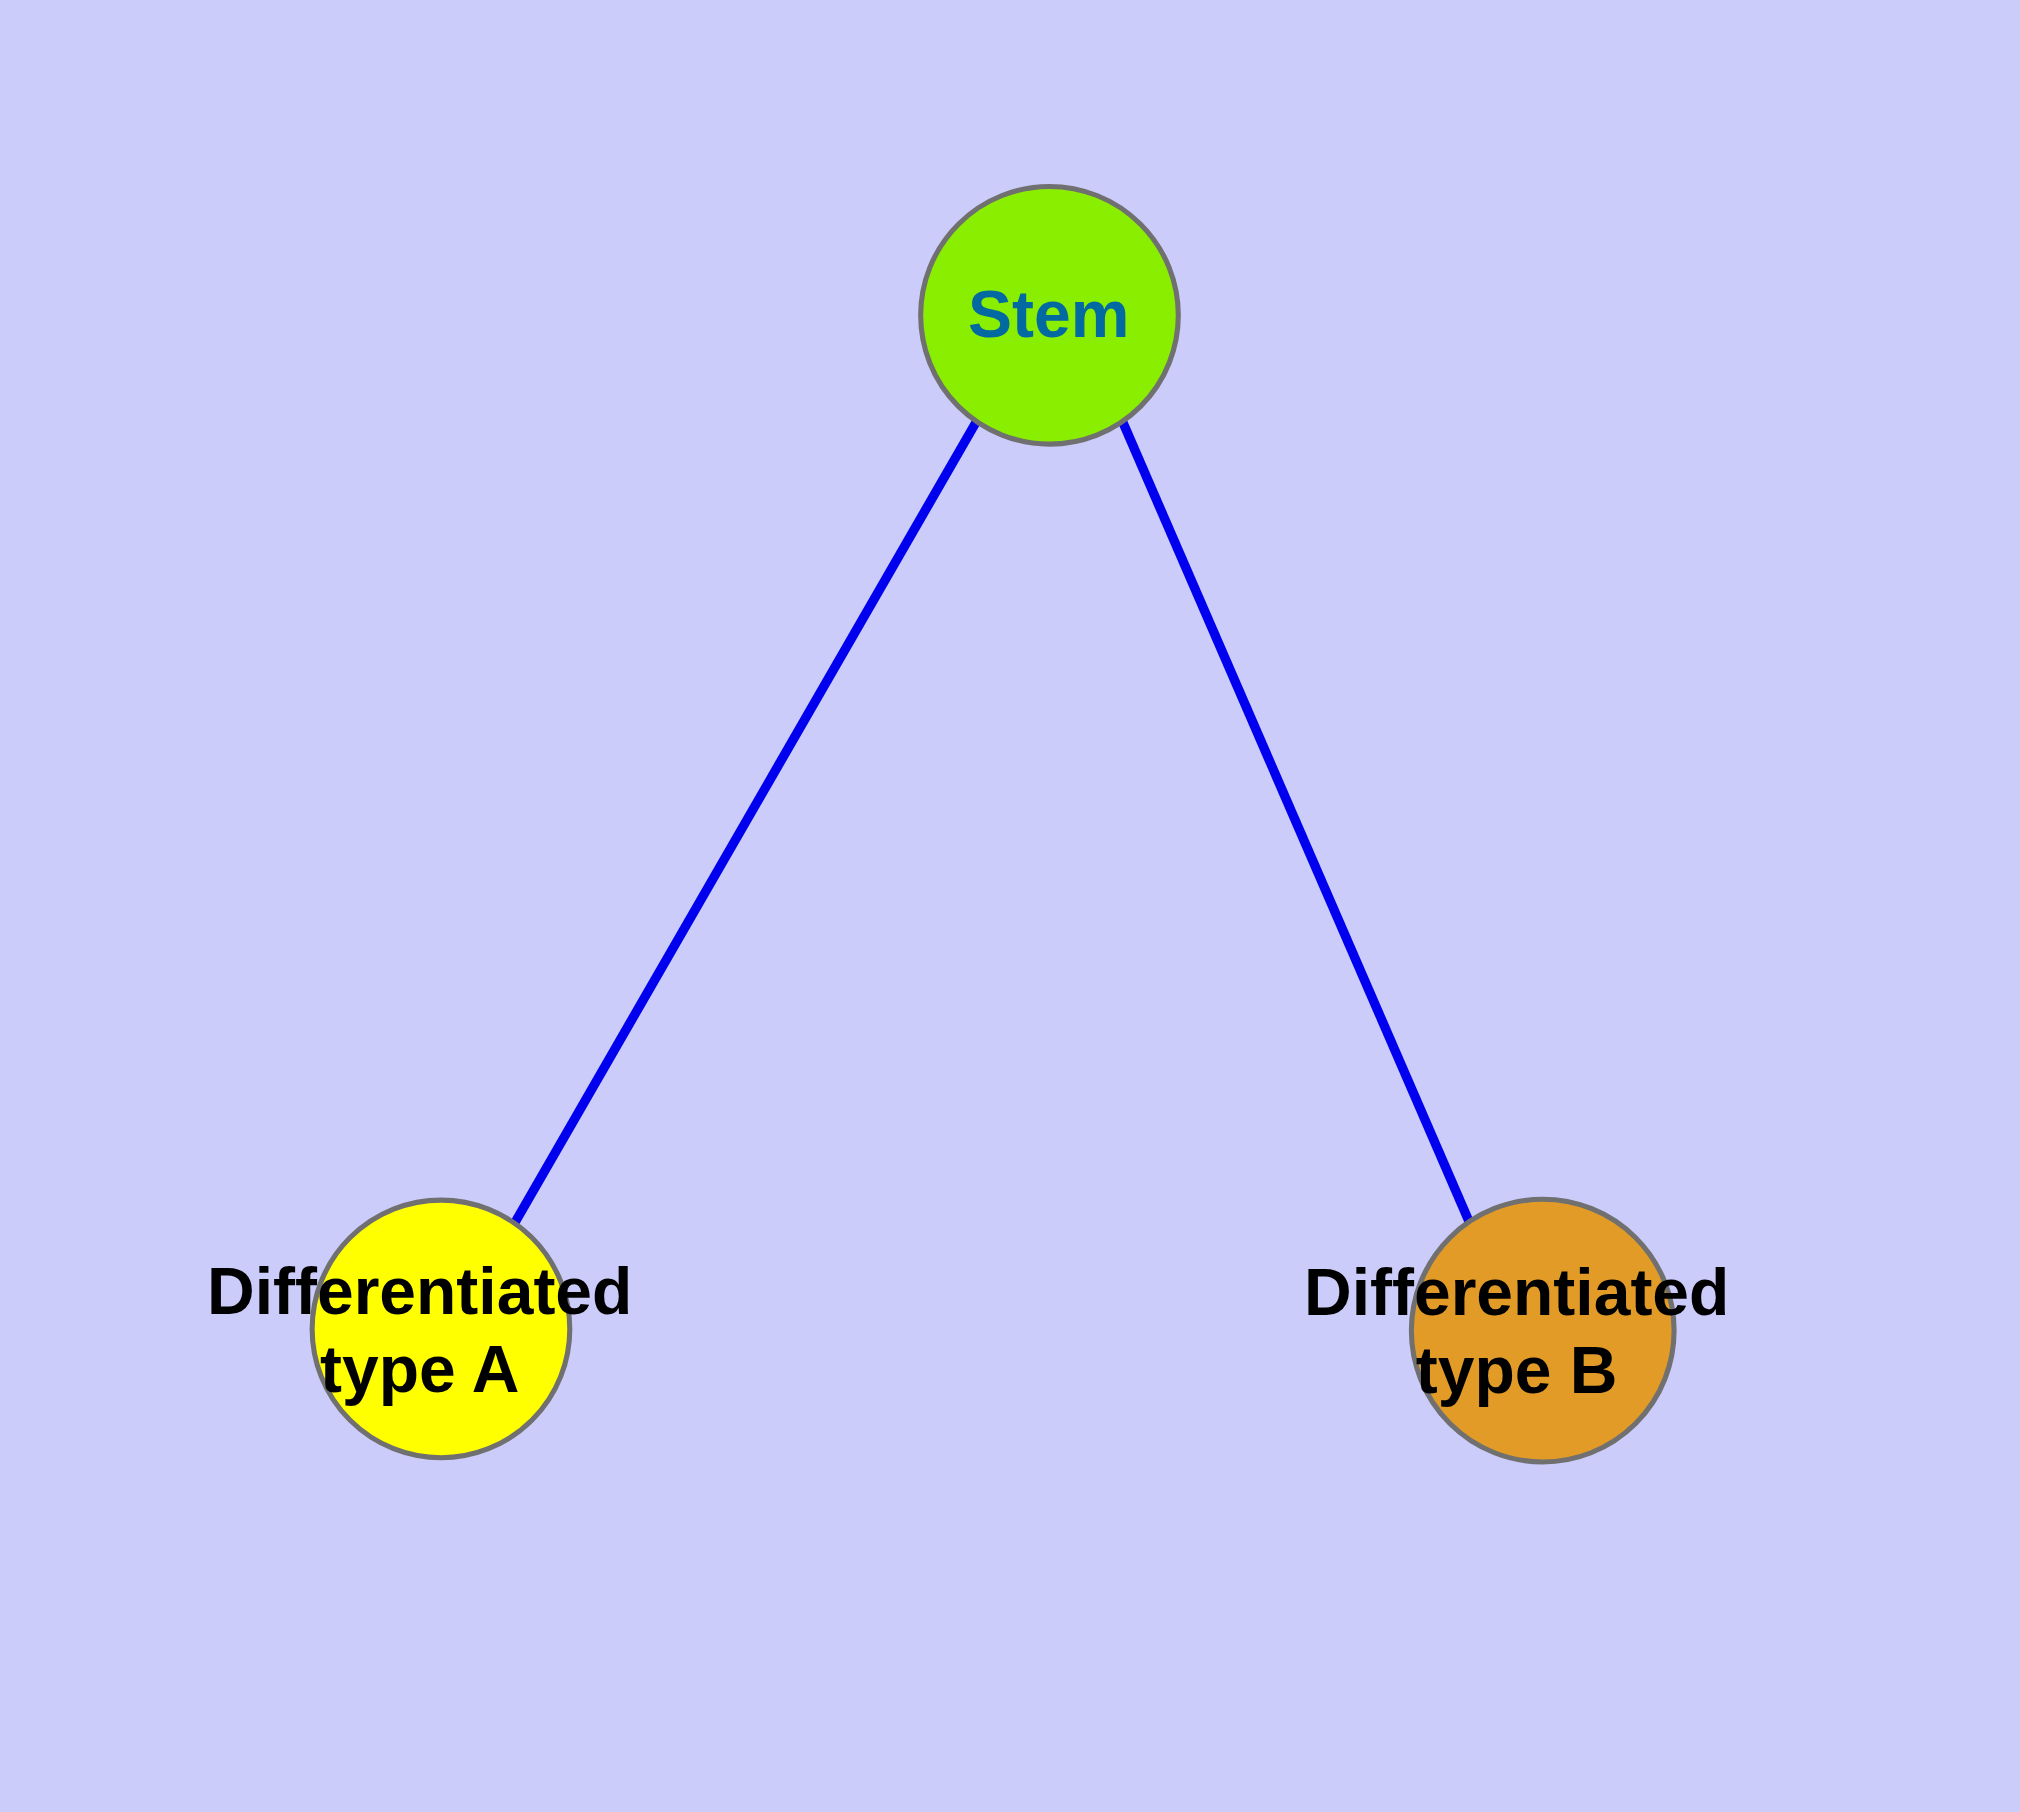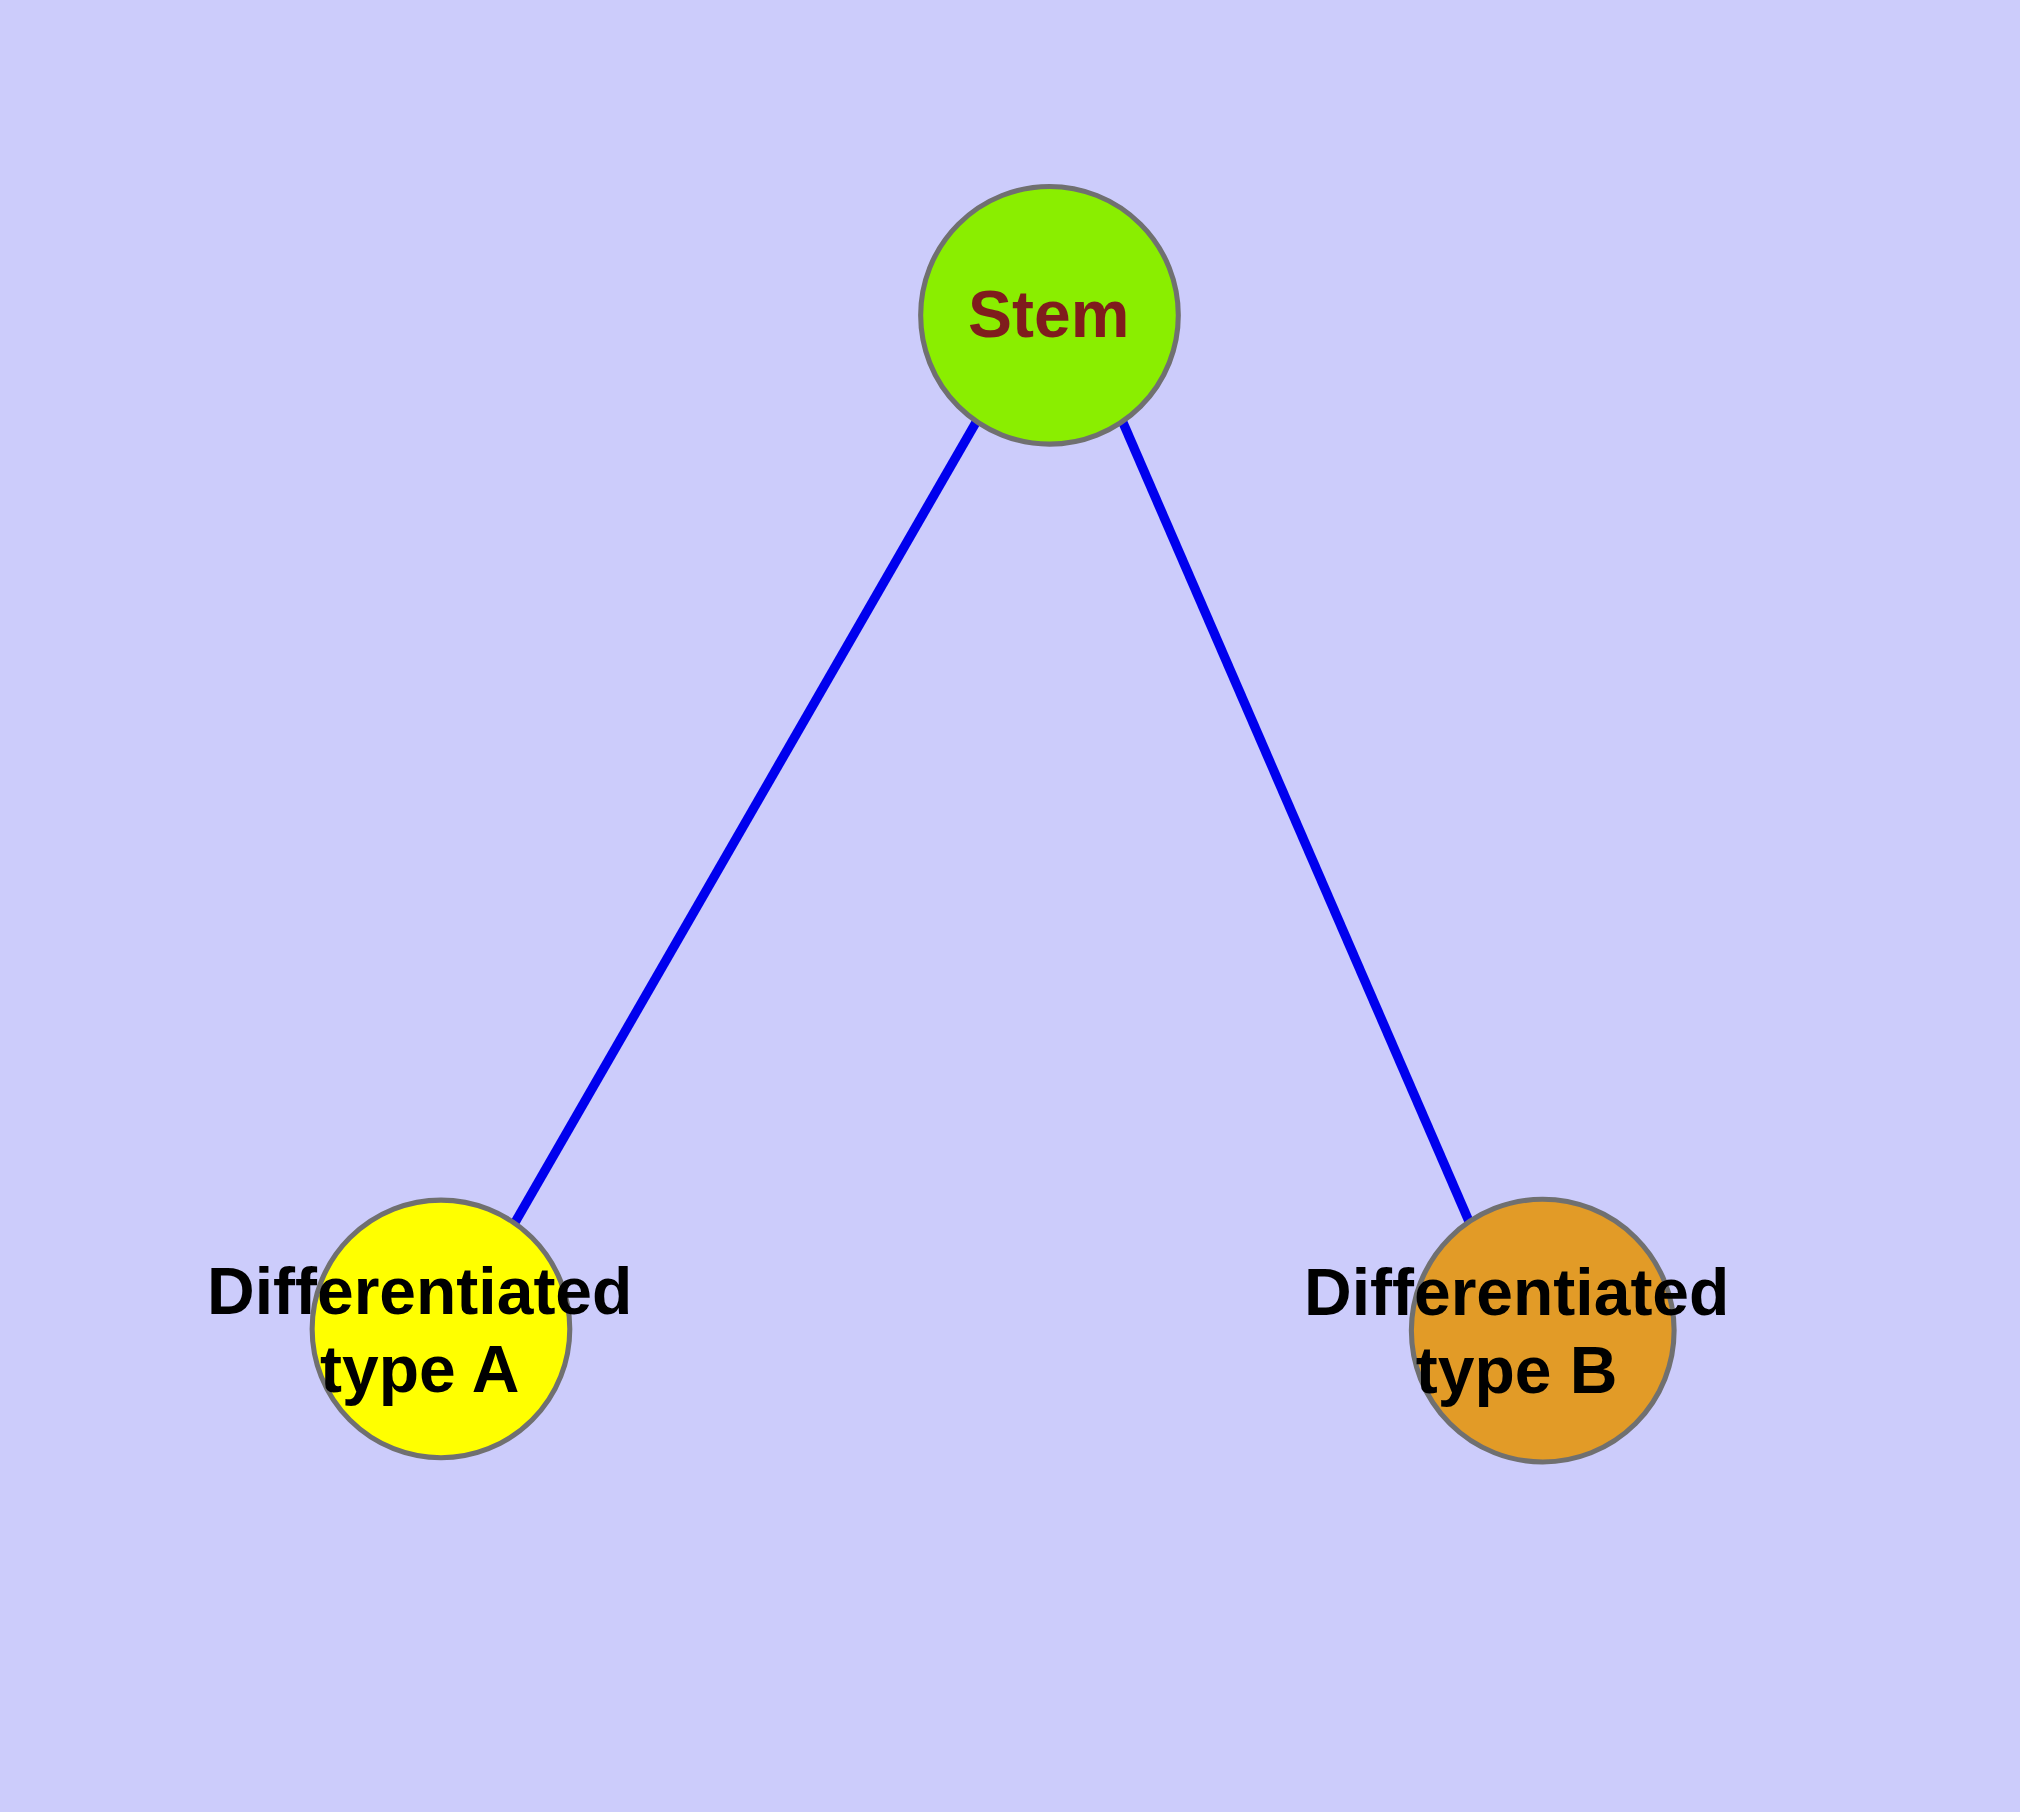--- a/index.html
+++ b/index.html
@@ -44,20 +44,20 @@
       <line id="edge-0" stroke="#0000ee" stroke-width="11" stroke-linecap="butt" x1="1152" y1="497" x2="607" y2="1443"></line>
       <line id="edge-1" stroke="#0000ee" stroke-width="11" stroke-linecap="butt" x1="1324" y1="497" x2="1733" y2="1441"></line>
     </g>
     <g>
       <circle id="node-0" stroke="#707070" stroke-width="6" cx="1238" cy="372" r="152" fill="#8aee00"></circle>
       <circle id="node-1" stroke="#707070" stroke-width="6" cx="520" cy="1568" r="152" fill="#ffff00"></circle>
       <circle id="node-2" stroke="#707070" stroke-width="6" cx="1820" cy="1570" r="155" fill="#e29b27"></circle>
     </g>
   </svg>
 
-  <div class="node-label" id="label-0" style="font-size: 66px; color: #7f1d1d; left: 968px; top: 276px; width: auto; transform: none; display: inline-block;">Stem</div>
+  <div class="node-label" id="label-0" style="font-size: 66px; color: #0369a1; left: 968px; top: 276px; width: auto; transform: none; display: inline-block;">Stem</div>
   <div class="node-label" id="label-1" style="font-size: 66px; color: rgb(0, 0, 0); left: 207px; top: 1253px; width: auto; transform: none; display: inline-block;">Differentiated
 type A</div>
   <div class="node-label" id="label-2" style="font-size: 66px; color: rgb(0, 0, 0); left: 1304px; top: 1254px; width: auto; transform: none; display: inline-block;">Differentiated
 type B</div>
 
 </div>
 
 
 </body></html>

